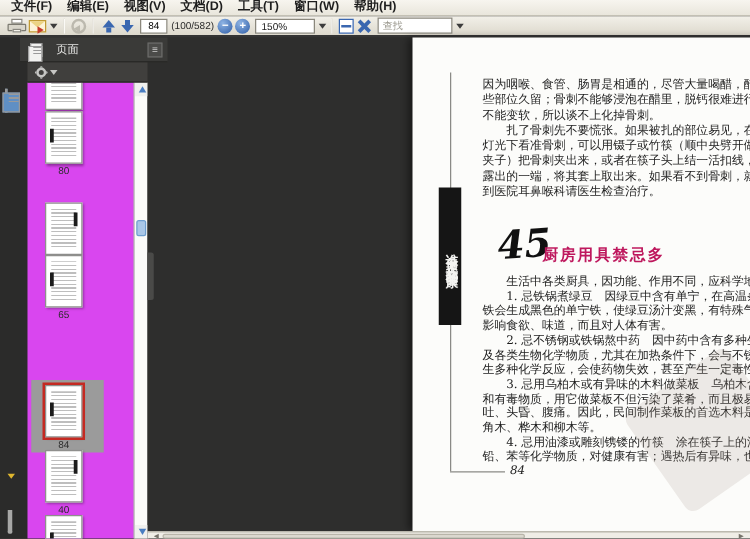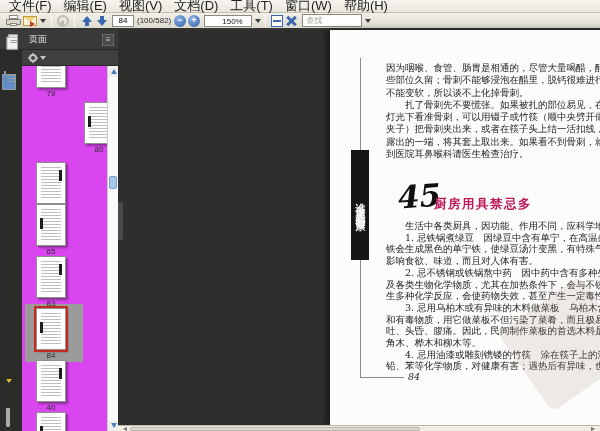--- a/index.html
+++ b/index.html
@@ -4,21 +4,21 @@
 <style>
   * { margin:0; padding:0; box-sizing:border-box; }
   body { background:#555; }
   .app{ position:relative; width:600px; height:431px; overflow:hidden;
         font-family:"Liberation Sans", sans-serif; background:#2e2e2d; }
 
   
   .menubar{ position:absolute; left:0; top:0; width:600px; height:13px;
     background:linear-gradient(#f7f5ef,#e9e6dc); border-bottom:1px solid #c3c0b4;
     display:flex; align-items:center; padding-left:3px; }
-  .menubar span{ font-size:13px; color:#1e1e1e; padding:0 6px; line-height:12px; }
+  .menubar span{ font-size:10px; color:#1e1e1e; padding:0 6px; line-height:12px;font-weight:bold; }
 
   
   .toolbar{ position:absolute; left:0; top:13px; width:600px; height:17px;
     background:linear-gradient(#f2f0e9,#ddd9cd); border-bottom:2px solid #343434;
     display:flex; align-items:center; padding-left:5px; }
   .tsep{ width:1px; height:12px; background:#b7b3a6; border-right:1px solid #fbfaf6; margin:0 4px; }
   .tbtn{ display:flex; align-items:center; justify-content:center; height:15px; margin:0 1px; }
 
   .ic-print{ position:relative; width:15px; height:12px; }
   .ic-print .pp{ position:absolute; left:3px; top:0; width:9px; height:4px; background:#fff; border:1px solid #8a8880; }
@@ -41,21 +41,21 @@
   .navarr .tri-d{ width:0;height:0;border:5px solid transparent;border-bottom:none;border-top:6px solid #3a67b0; }
 
   .pageinput{ width:22px; height:12px; font-size:8px; text-align:center; border:1px solid #8b887d;
     background:#fff; margin:0 3px; font-family:"Liberation Sans",sans-serif; padding:0; }
   .pagetotal{ font-size:8px; color:#2a2a2a; white-space:nowrap; margin-right:2px; }
 
   .zoombtn{ width:12px; height:12px; border-radius:50%; background:radial-gradient(circle at 35% 30%,#8fb4e4,#2d5ca6);
     color:#fff; font-size:9px; font-weight:bold; line-height:11px; text-align:center; margin:0 1px; }
   .zoomcombo{ display:flex; align-items:center; margin-left:3px; }
   .zoomval{ width:48px; height:12px; background:#fff; border:1px solid #8b887d; font-size:8px;
-    line-height:11px; padding-left:17px; color:#222; }
+    line-height:11px; padding-left:4px; color:#222; }
 
   .ic-fitw{ position:relative; width:12px; height:12px; background:#fff; border:1px solid #3a67b0; }
   .ic-fitw:after{ content:""; position:absolute; left:1px; top:4px; width:8px; height:2px; background:#3a67b0; }
   .ic-fitp{ position:relative; width:12px; height:12px; }
   .ic-fitp:before,.ic-fitp:after{ content:""; position:absolute; left:5px; top:0; width:3px; height:12px;
     background:#3a67b0; }
   .ic-fitp:before{ transform:rotate(45deg);} .ic-fitp:after{ transform:rotate(-45deg);}
 
   .searchbox{ width:60px; height:13px; border:1px solid #8b887d; background:#fff; font-size:8px;
     padding:0 3px; margin-left:4px; font-family:"Liberation Sans",sans-serif; }
@@ -72,21 +72,21 @@
   .ic-pages .l{ position:absolute; z-index:2; left:2px; top:3px; width:8px; height:8px;
     background:repeating-linear-gradient(#9a9a9a 0 1px, transparent 1px 3px); }
   .ic-pages.blue{ background:#7fa7cf; } .ic-pages.blue:before{ background:#5f8fc4; }
 
   .ic-comment{ position:relative; width:14px; height:9px; background:#dfb62e; border-radius:2px; }
   .ic-comment:after{ content:""; position:absolute; left:2px; bottom:-4px; border:3px solid transparent;
     border-top:4px solid #dfb62e; }
   .ic-clip{ width:7px; height:13px; border:2px solid #a8a8a6; border-top:none;
     border-radius:0 0 4px 4px; transform:rotate(38deg); }
 
-  .sideheader{ position:absolute; left:0; top:0; width:118px; height:20px; background:#3a3a38;
+  .sideheader{ position:absolute; left:16px; top:0; width:118px; height:20px; background:#3a3a38;
     border-bottom:1px solid #242422; display:flex; align-items:center; z-index:3; }
   .sideheader .ic-pages{ transform:scale(.8); margin-left:7px; }
   .sidetitle{ font-size:9px; color:#e6e6e4; margin-left:10px; flex:1; }
   .sidehdrbtn{ width:12px; height:12px; background:#4b4b49; border:1px solid #6a6a68; color:#cfcfcd;
     font-size:8px; line-height:10px; text-align:center; margin-right:4px; }
 
   .sideopts{ position:absolute; left:22px; top:20px; width:96px; height:16px; background:#403f3d;
     border-bottom:1px solid #2a2a28; display:flex; align-items:center; z-index:3; }
   .ic-gear{ width:8px; height:8px; border:2px solid #c6c6c4; border-radius:50%; margin-left:7px;
     box-shadow:0 -4px 0 -3px #c6c6c4, 0 4px 0 -3px #c6c6c4, -4px 0 0 -3px #c6c6c4, 4px 0 0 -3px #c6c6c4; }
@@ -243,47 +243,40 @@
 
     <div class="thumbs">
       <div class="selblock" style="top:238px;"></div>
 
       <div class="tunit side-r" style="top:-20px;">
         <div class="thumb">
             <span class="tlines"></span>
           </div>
         <div class="tlabel">79</div>
       </div>
-      <div class="tunit side-l" style="top:36px;padding-left:48px;">
+      <div class="tunit side-l" style="top:23px;">
         <div class="thumb">
             <span class="tlines"></span>
             <span class="tbar"></span>
           </div>
         <div class="tlabel">80</div>
       </div>
       <div class="tunit side-r" style="top:96px;">
         <div class="thumb">
             <span class="tlines"></span>
             <span class="tbar"></span>
           </div>
         <div class="tlabel">81</div>
       </div>
       <div class="tunit side-l" style="top:138px;">
         <div class="thumb">
             <span class="tlines"></span>
             <span class="tbar"></span>
           </div>
         <div class="tlabel">65</div>
-      </div>
-      <div class="tunit side-r" style="top:190px;">
-        <div class="thumb">
-            <span class="tlines"></span>
-            <span class="tbar"></span>
-          </div>
-        <div class="tlabel">83</div>
       </div>
       <div class="tunit side-l sel" style="top:242px;">
         <div class="thumb">
             <span class="tlines"></span>
             <span class="tbar"></span>
           </div>
         <div class="tlabel">84</div>
       </div>
       <div class="tunit side-r" style="top:294px;">
         <div class="thumb">

